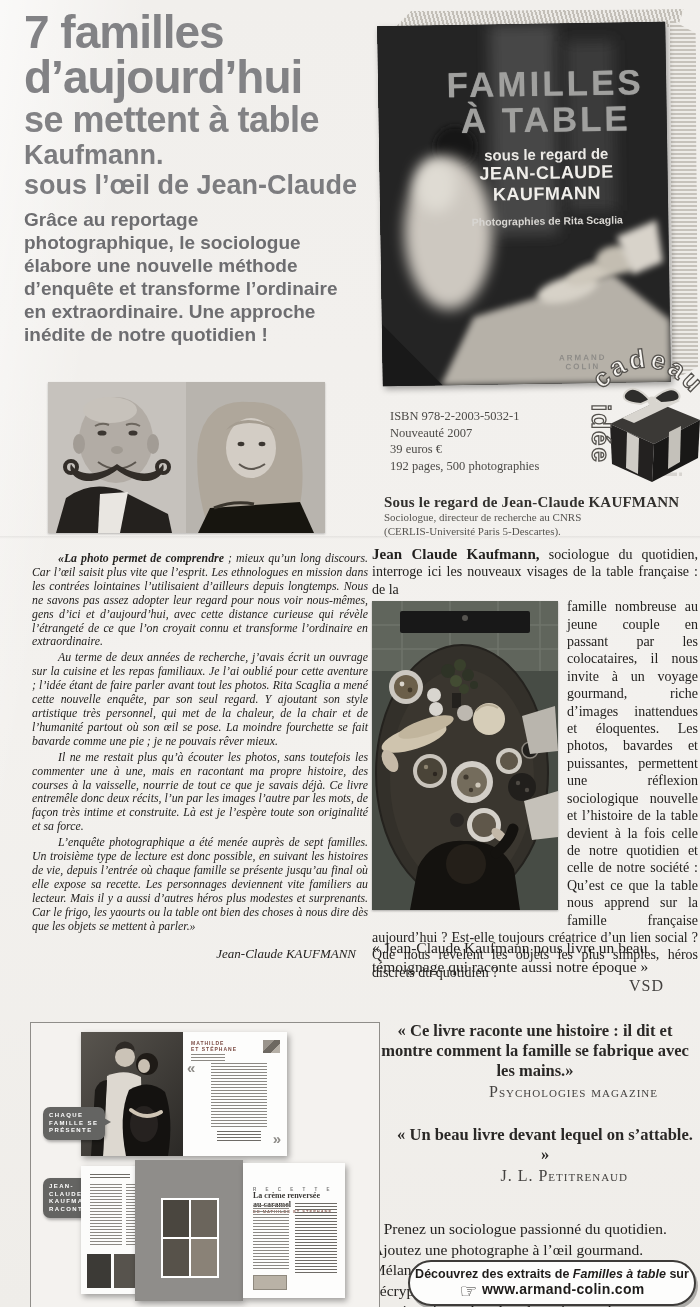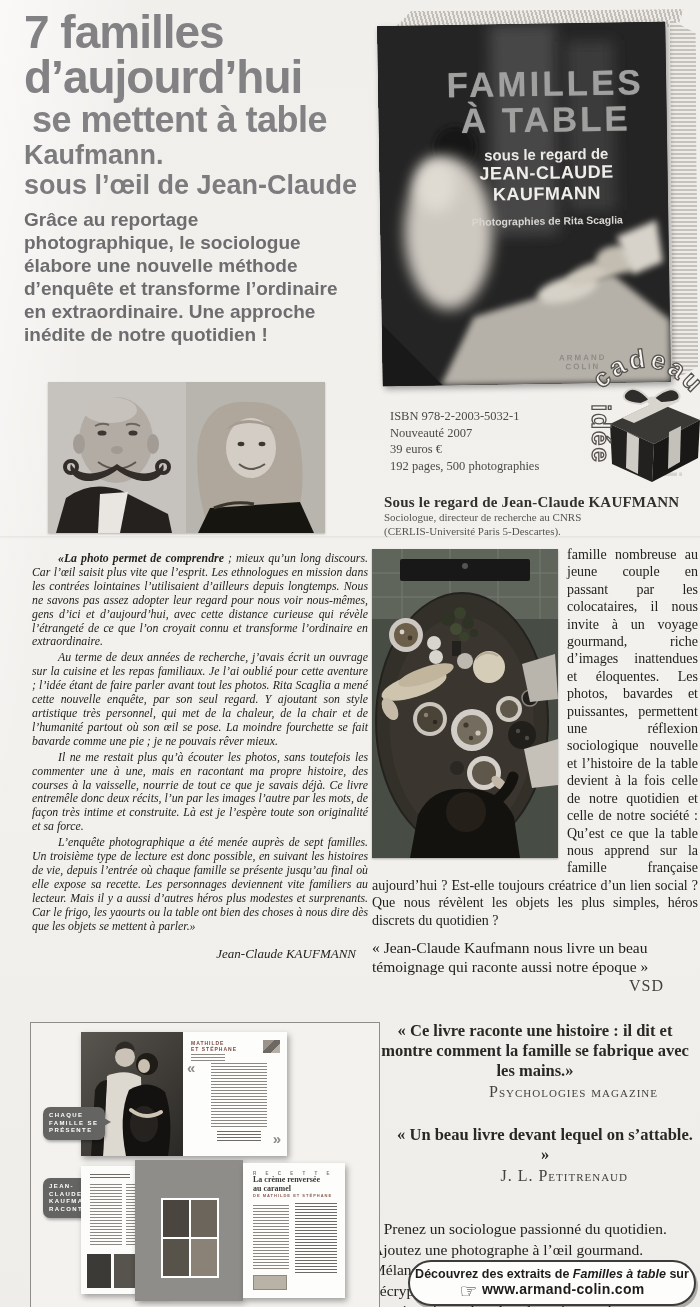--- a/index.html
+++ b/index.html
@@ -5,21 +5,21 @@
   html,body{margin:0;padding:0;background:#d8d6d2;}
   #page{position:relative;width:700px;height:1307px;margin:0 auto;overflow:hidden;
     background:
       linear-gradient(100deg, rgba(255,255,255,.65) 0%, rgba(255,255,255,0) 16%),
       linear-gradient(180deg,#f1efec 0%,#f3f1ee 55%,#efede9 100%);
     font-family:"Liberation Serif", serif; color:#2e2c2a;}
   .abs{position:absolute;}
   
   .headline{left:24px;top:10px;width:340px;font-family:"Liberation Sans",sans-serif;color:#828285;}
   .h-xl{font-size:46px;font-weight:bold;line-height:45px;letter-spacing:-1px;}
-  .h-lg{font-size:36px;font-weight:bold;line-height:40px;letter-spacing:-0.5px;margin-left:8px;}
+  .h-lg{font-size:36px;font-weight:bold;line-height:40px;letter-spacing:-0.5px;}
   .h-md{font-size:27px;font-weight:bold;line-height:30px;color:#7c7c7f;}
   .intro{margin:8px 0 0 0;width:322px;font-size:19px;font-weight:bold;line-height:23px;color:#6d6d70;}
   
   .faces{left:48px;top:382px;width:277px;height:151px;overflow:hidden;box-shadow:0 1px 2px rgba(0,0,0,.25);}
   
   .book{left:375px;top:8px;width:322px;height:382px;transform:rotate(-.4deg);}
   .pages-top{position:absolute;left:14px;top:2px;width:296px;height:18px;
     background:repeating-linear-gradient(75deg,#edebe7 0 2px,#c3bfb8 2px 4px);
     clip-path:polygon(2% 100%,8% 0,100% 0,98% 100%);}
   .pages-right{position:absolute;right:0;top:12px;width:26px;height:362px;
@@ -232,20 +232,21 @@
 
   <section class="abs leftcol">
     <p><span class="lead-b">«La photo permet de comprendre</span><span> ; mieux qu’un long discours. Car l’œil saisit plus vite que l’esprit. Les ethnologues en mission dans les contrées lointaines l’utilisaient d’ailleurs depuis longtemps. Nous ne savons pas assez adopter leur regard pour nous voir nous-mêmes, gens d’ici et d’aujourd’hui, avec cette distance curieuse qui révèle l’étrangeté de ce que l’on croyait connu et transforme l’ordinaire en extraordinaire.</span></p>
     <p>Au terme de deux années de recherche, j’avais écrit un ouvrage sur la cuisine et les repas familiaux. Je l’ai oublié pour cette aventure ; l’idée étant de faire parler avant tout les photos. Rita Scaglia a mené cette nouvelle enquête, par son seul regard. Y ajoutant son style artistique très personnel, qui met de la chaleur, de la chair et de l’humanité partout où son œil se pose. La moindre fourchette se fait bavarde comme une pie ; je ne pouvais rêver mieux.</p>
     <p>Il ne me restait plus qu’à écouter les photos, sans toutefois les commenter une à une, mais en racontant ma propre histoire, des courses à la vaisselle, nourrie de tout ce que je savais déjà. Ce livre entremêle donc deux récits, l’un par les images l’autre par les mots, de façon très intime et construite. Là est je l’espère toute son originalité et sa force.</p>
     <p>L’enquête photographique a été menée auprès de sept familles. Un troisième type de lecture est donc possible, en suivant les histoires de vie, depuis l’entrée où chaque famille se présente jusqu’au final où elle expose sa recette. Les personnages deviennent vite familiers au lecteur. Mais il y a aussi d’autres héros plus modestes et surprenants. Car le frigo, les yaourts ou la table ont bien des choses à nous dire dès que les objets se mettent à parler.»</p>
     <div class="sig">Jean-Claude KAUFMANN</div>
   </section>
 
   <section class="abs rightcol">
+    <p class="rc-lead"><b>Jean Claude Kaufmann,</b><span> sociologue du quotidien, interroge ici les nouveaux visages de la table française : de la</span></p>
     <figure class="tablephoto" style="margin:3px 9px 2px 0">
       <svg width="186" height="309" viewBox="0 0 186 309">
         <rect width="186" height="309" fill="#474c45"></rect>
         <rect width="186" height="70" fill="#60655c"></rect>
         <path d="M0,24 H186 M0,48 H186 M30,0 V70 M78,0 V70 M126,0 V70 M168,0 V70" stroke="#6f746b" stroke-width="1.5" fill="none"></path>
         <rect x="28" y="10" width="130" height="22" rx="2" fill="#181818"></rect>
         <circle cx="93" cy="17" r="3" fill="#55534f"></circle>
         <ellipse cx="90" cy="172" rx="86" ry="128" fill="#33302a" stroke="#24221e" stroke-width="2"></ellipse>
         <ellipse cx="90" cy="178" rx="72" ry="110" fill="#3a362f"></ellipse>
 
@@ -362,21 +363,21 @@
     <div class="spread pageC-grey">
       <div style="position:absolute;left:26px;top:38px;width:58px;height:80px;background:#fff;">
         <div style="position:absolute;left:2px;top:2px;width:26px;height:37px;background:#4a463f;"></div>
         <div style="position:absolute;left:30px;top:2px;width:26px;height:37px;background:#6b655c;"></div>
         <div style="position:absolute;left:2px;top:41px;width:26px;height:37px;background:#57524a;"></div>
         <div style="position:absolute;left:30px;top:41px;width:26px;height:37px;background:#8a8277;"></div>
       </div>
     </div>
 
     <div class="spread pageC-recipe">
-      <div style="position:absolute;left:10px;top:8px;">
+      <div style="position:absolute;left:10px;top:24px;">
         <div class="rec-label">R E C E T T E</div>
         <div class="rec-title">La crème renversée</div>
         <div class="rec-title">au caramel</div>
         <div class="rec-sub">DE MATHILDE ET STÉPHANE</div>
       </div>
       <div class="mtx" style="position:absolute;left:10px;top:42px;width:36px;height:66px;"></div>
       <div class="mtx-dark" style="position:absolute;left:52px;top:40px;width:42px;height:72px;"></div>
       <div style="position:absolute;left:10px;bottom:8px;width:32px;height:13px;background:#b9b2a6;border:1px solid #8f897e;"></div>
     </div>
   </section>

